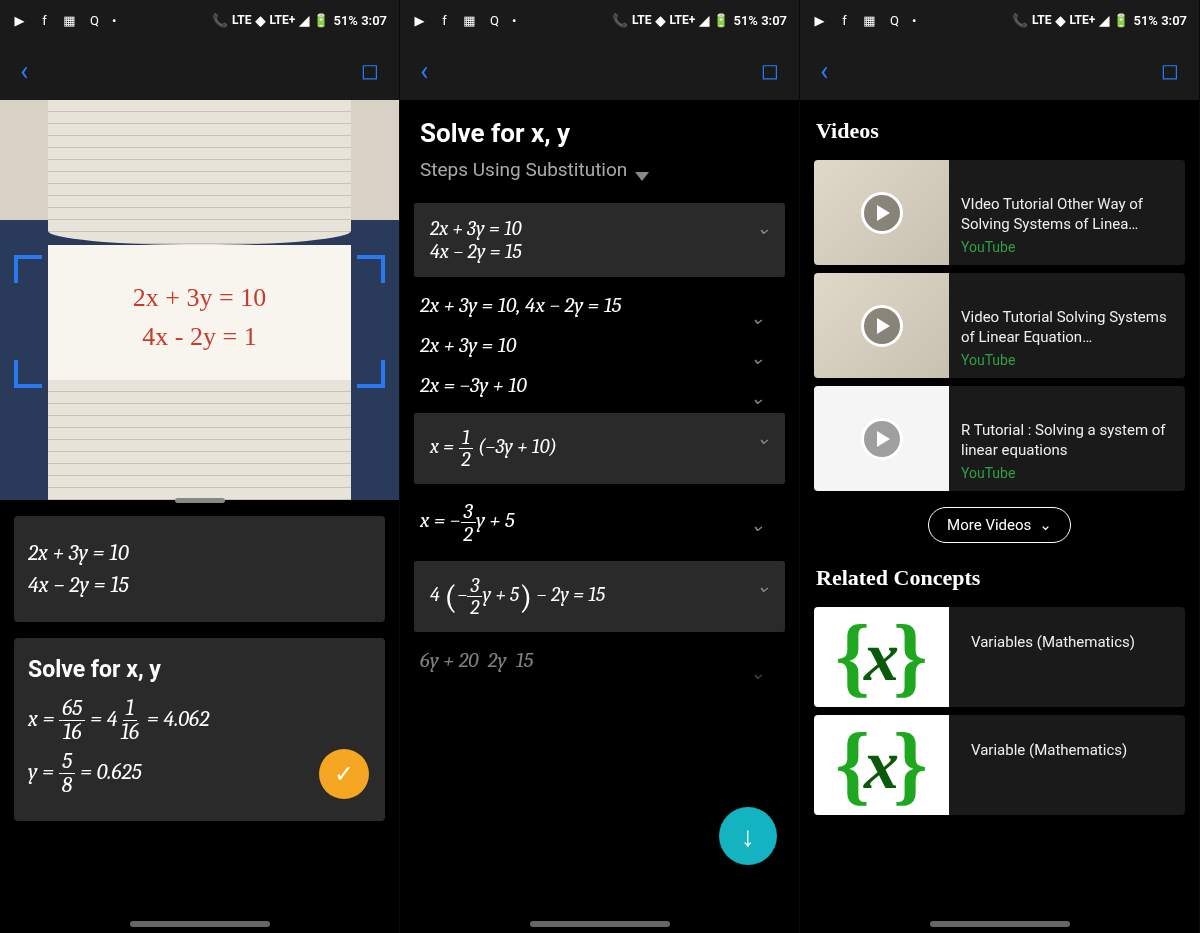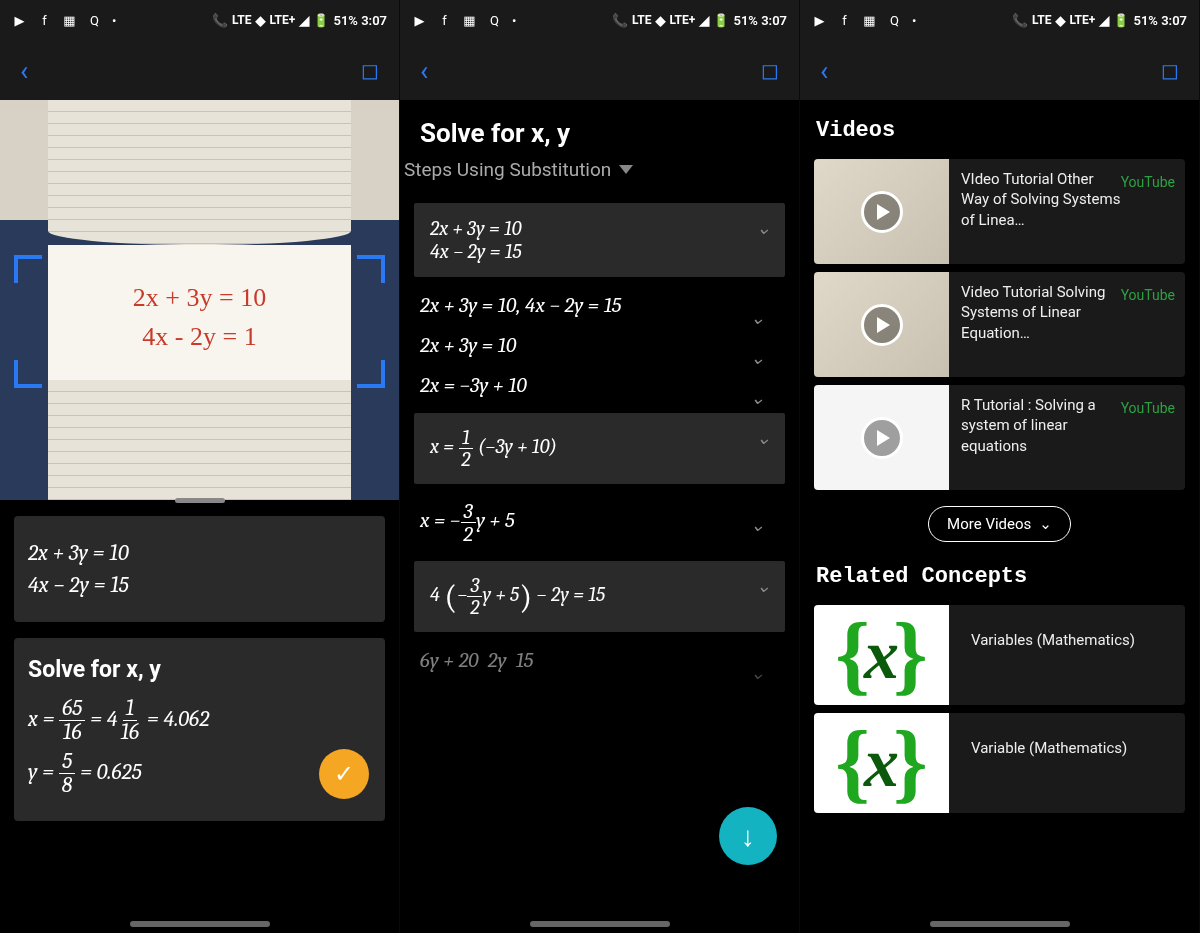--- a/index.html
+++ b/index.html
@@ -94,21 +94,21 @@
   width:50px; height:50px; border-radius:50%;
   background:#f5a623; display:flex; align-items:center; justify-content:center;
   color:#fff; font-size:24px;
 }
 .nav-pill {
   position:absolute; bottom:6px; left:50%; transform:translateX(-50%);
   width:140px; height:6px; background:#666; border-radius:3px;
 }
 
 .p2-title { color:#fff; font-weight:700; font-size:26px; padding: 18px 20px 6px; font-family:Roboto,sans-serif;}
-.p2-sub { color:#aaa; font-size:19px; padding: 4px 4px 14px; display:flex; align-items:center; gap:8px; }
+.p2-sub { color:#aaa; font-size:19px; padding: 4px 20px 14px; display:flex; align-items:flex-end; gap:8px; }
 .step-card {
   background:#2a2a2a; margin: 8px 14px; padding: 14px 16px;
   color:#fff; font-family:'Cambria','Times New Roman',serif; font-size:20px; font-style:italic;
   position:relative; border-radius:2px;
 }
 .step-plain {
   margin: 16px 20px; color:#fff;
   font-family:'Cambria','Times New Roman',serif; font-size:21px; font-style:italic;
   position:relative;
 }
@@ -118,33 +118,33 @@
 .frac { display:inline-flex; flex-direction:column; align-items:center; vertical-align:middle; font-style:italic; line-height:1.05;}
 .frac .n { border-bottom:1.5px solid #fff; padding:0 3px; }
 .frac .d { padding:0 3px; }
 .down-fab {
   position:absolute; right:22px; bottom:68px;
   width:58px; height:58px; border-radius:50%;
   background:#13b3c2; display:flex; align-items:center; justify-content:center;
   color:#fff; font-size:28px;
 }
 
-.p3-title { color:#fff; font-weight:700; font-size:22px; padding: 18px 16px 8px; font-family:Liberation Mono, monospace;}
+.p3-title { color:#fff; font-weight:700; font-size:22px; padding: 18px 16px 8px; font-family:Liberation Serif, serif;}
 .video-card {
   display:flex; gap:12px; background:#1a1a1a; margin:8px 14px; border-radius:4px;
   padding:0; overflow:hidden; min-height:100px;
 }
 .thumb { width:135px; height:105px; background:#ccc; position:relative; flex-shrink:0; }
 .thumb.paper-like { background:linear-gradient(135deg,#e0d8c8,#c8c0b0); }
 .thumb.whitebg { background:#f5f5f5; }
 .play { position:absolute; left:50%; top:50%; transform:translate(-50%,-50%);
   width:42px; height:42px; border-radius:50%; background:rgba(0,0,0,0.35);
   border:3px solid #fff; display:flex; align-items:center; justify-content:center; }
 .play::after { content:''; border-left:13px solid #fff; border-top:8px solid transparent; border-bottom:8px solid transparent; margin-left:3px;}
-.vmeta { flex:1; padding:10px 10px 10px 0; display:flex; justify-content:flex-end;}
+.vmeta { flex:1; padding:2px 10px 10px 0; display:flex; flex-direction:column; justify-content:flex-end;}
 .vtitle { color:#eee; font-size:15px; line-height:1.35; }
 .vsrc { color:#2ea043; font-size:14px; margin-top:5px;}
 .more-btn {
   margin: 16px auto 4px; display:flex; align-items:center; gap:8px;
   border:1.5px solid #fff; color:#fff; border-radius:22px; padding:8px 18px;
   font-size:15px; width:fit-content;
 }
 .concept-card { display:flex; gap:12px; margin:8px 14px; background:#1a1a1a; border-radius:4px; overflow:hidden;}
 .concept-thumb {
   width:135px; height:100px; background:#fff; flex-shrink:0;

